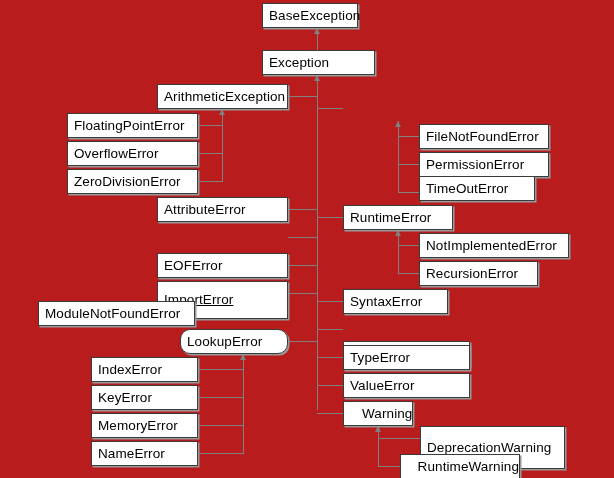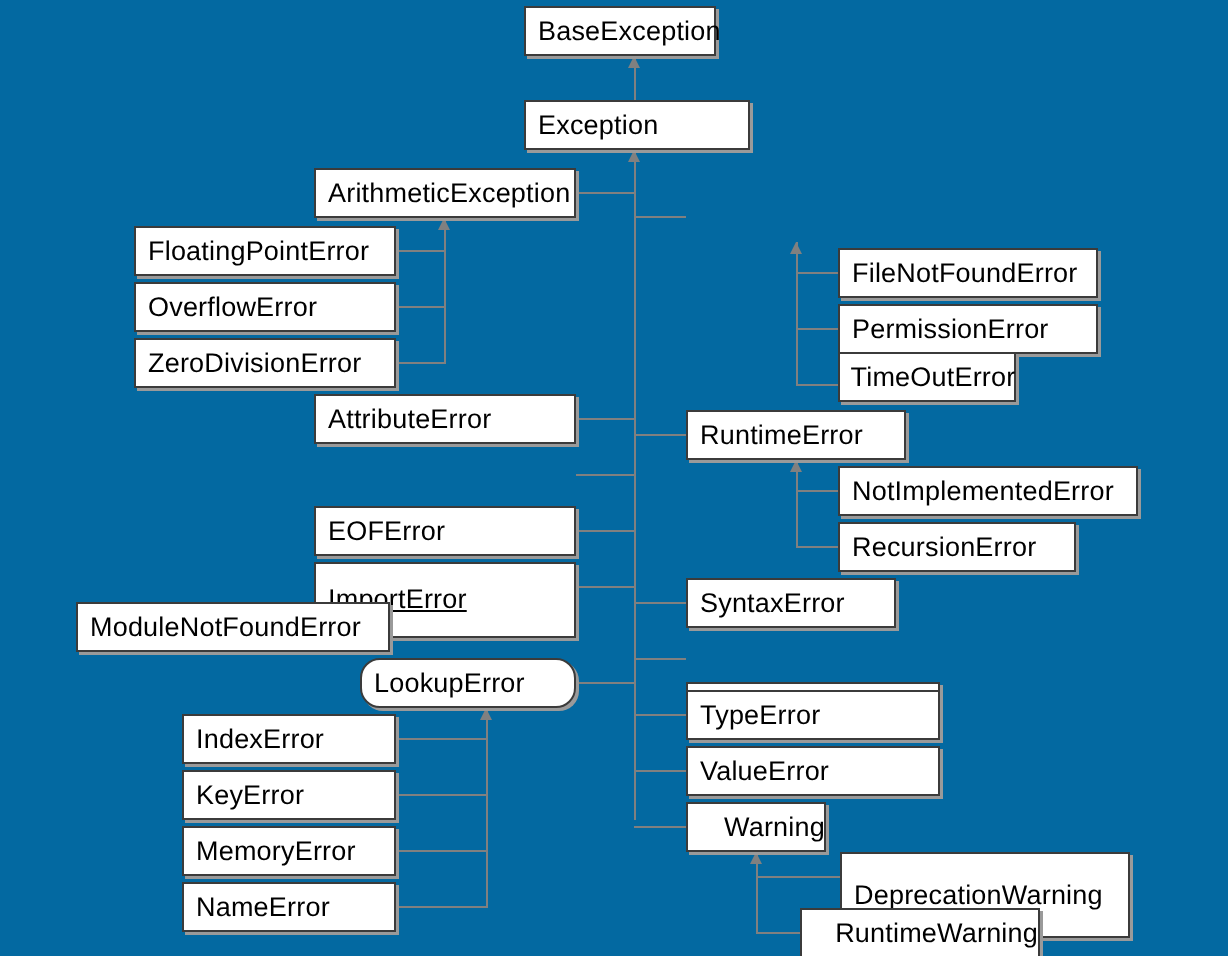--- a/index.html
+++ b/index.html
@@ -8,21 +8,21 @@
     padding: 0;
     background: #ffffff;
   }
   body {
     font-family: "Liberation Sans", sans-serif;
   }
   #diagram {
     position: relative;
     width: 614px;
     height: 478px;
-    background: #0369a1;
+    background: #b91c1c;
     overflow: hidden;
   }
   .node {
     position: absolute;
     box-sizing: border-box;
     background: #ffffff;
     border: 1px solid #3b3b3b;
     box-shadow: 1.5px 1.5px 0 0 #9a9a9a;
     display: flex;
     align-items: center;
@@ -143,21 +143,21 @@
     </div>
     <div class="node" style="left: 91px; top: 441px; width: 107px; height: 25px;">
       <span>NameError</span>
     </div>
     <div class="node" style="left: 419px; top: 124px; width: 130px; height: 25px;">
       <span>FileNotFoundError</span>
     </div>
     <div class="node" style="left: 419px; top: 152px; width: 130px; height: 25px;">
       <span>PermissionError</span>
     </div>
-    <div class="node" style="left: 419px; top: 176px; width: 89px; height: 25px; justify-content: center;">
+    <div class="node" style="left: 419px; top: 176px; width: 116px; height: 25px;">
       <span>TimeOutError</span>
     </div>
     <div class="node" style="left: 343px; top: 205px; width: 110px; height: 25px;">
       <span>RuntimeError</span>
     </div>
     <div class="node" style="left: 419px; top: 261px; width: 119px; height: 25px;">
       <span>RecursionError</span>
     </div>
     <div class="node" style="left: 419px; top: 233px; width: 150px; height: 25px;">
       <span>NotImplementedError</span>

